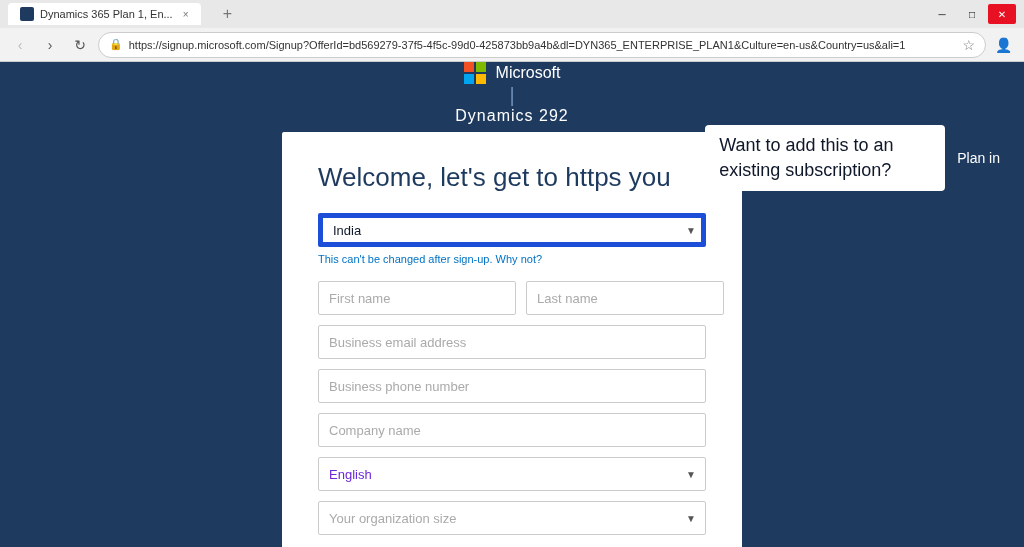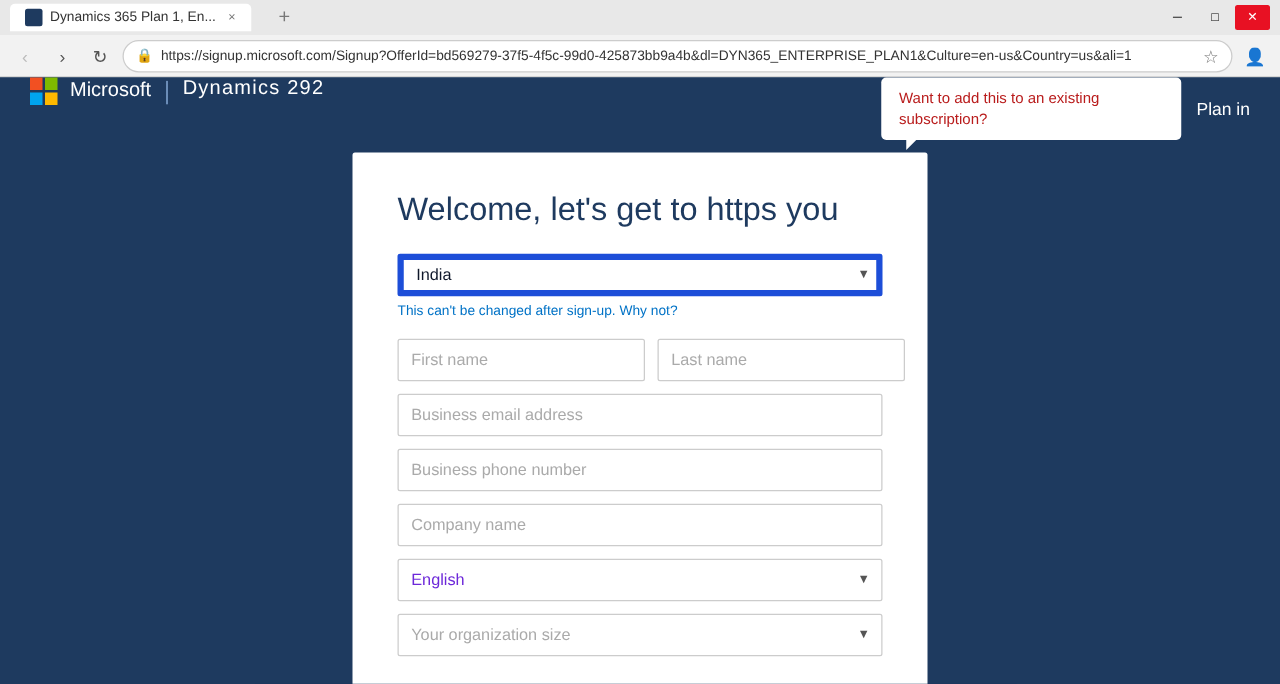--- a/index.html
+++ b/index.html
@@ -23,33 +23,33 @@
     .address-bar { flex: 1; height: 26px; border: 1px solid #ccc; border-radius: 13px; background: white; display: flex; align-items: center; padding: 0 10px; gap: 6px; }
     .lock-icon { font-size: 11px; color: #4caf50; }
     .address-text { font-size: 11px; color: #333; flex: 1; white-space: nowrap; overflow: hidden; text-overflow: ellipsis; }
     .star-icon { font-size: 14px; color: #777; cursor: pointer; }
     .toolbar-actions { display: flex; gap: 4px; }
 
     
     .page { background: #1e3a5f; width: 100%; height: calc(547px - 62px); display: flex; flex-direction: column; }
 
     
-    .header { background: #1e3a5f; display: flex; align-items: flex-start; padding: 0 24px; height: 60px; position: relative; }
+    .header { background: #1e3a5f; display: flex; align-items: center; padding: 0 24px; height: 60px; position: relative; flex-direction: column; }
     .ms-logo { display: flex; align-items: center; gap: 10px; }
     .logo-grid { display: grid; grid-template-columns: 1fr 1fr; gap: 2px; width: 22px; height: 22px; }
     .logo-sq { width: 10px; height: 10px; }
     .logo-sq-red { background: #f25022; }
     .logo-sq-green { background: #7fba00; }
     .logo-sq-blue { background: #00a4ef; }
     .logo-sq-yellow { background: #ffb900; }
     .ms-text { color: white; font-size: 16px; font-weight: 300; }
     .divider { color: #6b8db8; margin: 0 10px; font-size: 20px; font-weight: 100; }
     .dynamics-text { color: white; font-size: 16px; font-weight: 300; letter-spacing: 1px; }
     .header-right { margin-left: auto; display: flex; align-items: center; gap: 12px; }
-    .existing-sub-bubble { background: white; border-radius: 4px; padding: 8px 14px; font-size: 12px; color: #b91c1c; position: relative; max-width: 240px; line-height: 1.4; }
+    .existing-sub-bubble { background: white; border-radius: 4px; padding: 8px 14px; font-size: 18px; color: #0f172a; position: relative; max-width: 240px; line-height: 1.4; }
     .existing-sub-bubble::after { content: ''; position: absolute; bottom: -8px; left: 20px; border-width: 8px 8px 0 0; border-style: solid; border-color: white transparent transparent transparent; }
     .signin-btn { color: white; font-size: 14px; font-weight: 500; cursor: pointer; }
 
     
     .main { flex: 1; display: flex; align-items: flex-start; justify-content: center; padding-top: 10px; }
     .form-card { background: white; width: 460px; padding: 30px 36px 24px; border-radius: 2px; }
     .form-title { font-size: 26px; font-weight: 300; color: #1e3a5f; margin-bottom: 20px; }
     .country-select-wrap { position: relative; margin-bottom: 6px; }
     .country-select { width: 100%; height: 34px; border: 5px solid #1d4ed8; border-radius: 2px; padding: 0 10px; font-size: 13px; color: #0f172a; appearance: none; background: white; cursor: pointer; }
     .select-arrow { position: absolute; right: 10px; top: 50%; transform: translateY(-50%); font-size: 10px; color: #555; pointer-events: none; }

